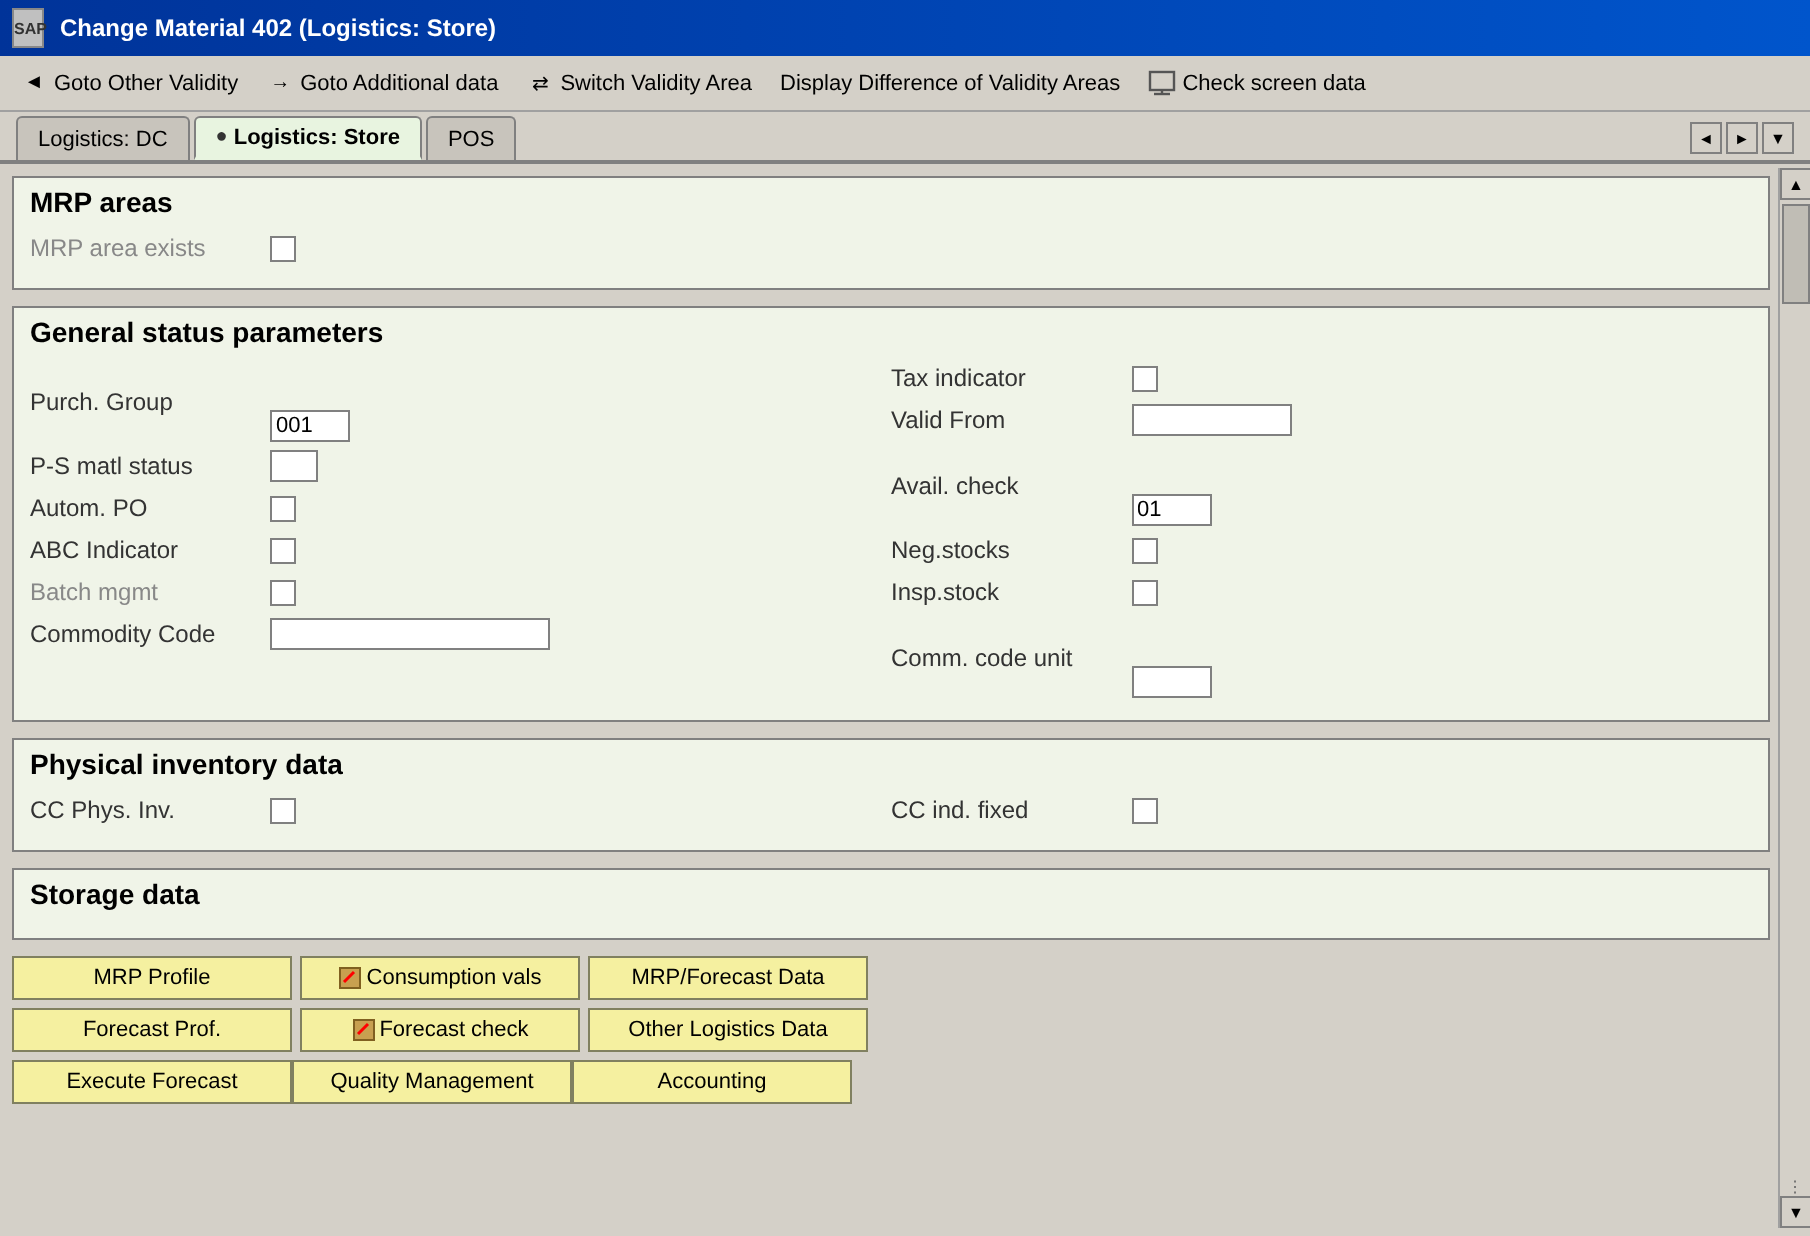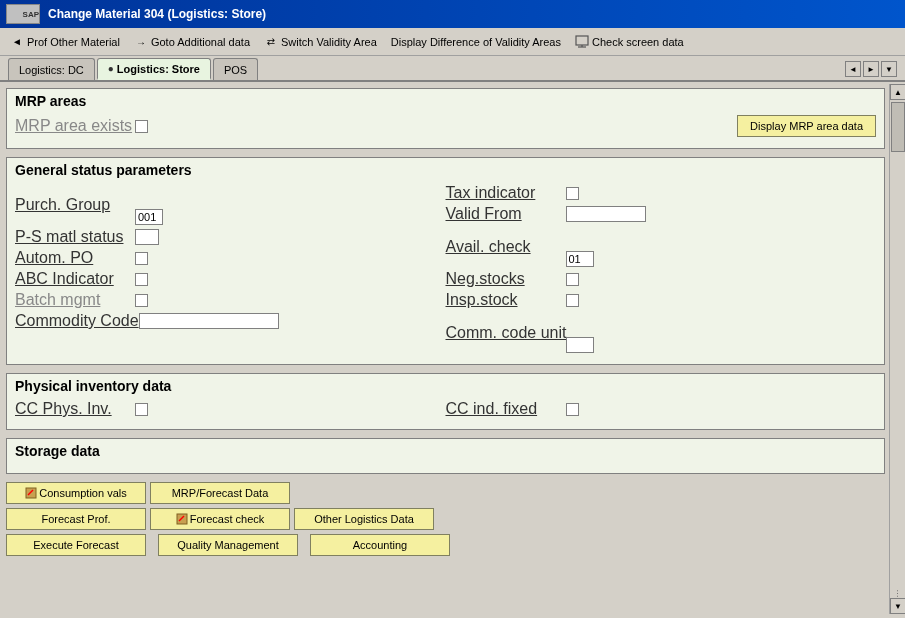--- a/index.html
+++ b/index.html
@@ -17,28 +17,28 @@
       background: linear-gradient(to right, #003399, #0055cc);
       color: white;
       height: 28px;
       display: flex;
       align-items: center;
       padding: 0 6px;
       font-size: 12px;
       font-weight: bold;
     }
     .title-bar-icon {
-      width: 34px;
+      width: 16px;
       height: 20px;
       background: #c0c0c0;
       border: 1px solid #888;
       margin-right: 8px;
       display: flex;
       align-items: center;
-      justify-content: flex-end;
+      justify-content: flex-start;
       font-size: 10px;
       color: #333;
     }
 
     
     .menu-bar {
       background: #d4d0c8;
       height: 28px;
       display: flex;
       align-items: center;
@@ -129,35 +129,34 @@
 
     
     .form-row {
       display: flex;
       align-items: center;
       margin-bottom: 3px;
       min-height: 18px;
     }
     .form-label {
       min-width: 120px;
-      font-size: 16px;
+      font-size: 12px;
       color: #333;
-      text-decoration: underline;
     }
     .form-label.gray {
       color: #888;
     }
     .form-input {
       height: 16px;
       border: 1px solid #808080;
       background: white;
       font-size: 11px;
       padding: 0 2px;
     }
-    .form-input.small { width: 28px; margin-top: 25px; }
+    .form-input.small { width: 40px; margin-top: 25px; }
     .form-input.medium { width: 80px; }
     .form-input.large { width: 140px; }
     .form-input.xsmall { width: 24px; }
     .checkbox {
       width: 13px;
       height: 13px;
       border: 1px solid #808080;
       background: white;
       cursor: pointer;
     }
@@ -208,27 +207,27 @@
   </style>
 </head>
 <body>
 
 <div class="outer-wrapper">
 
   <div class="title-bar">
     <div class="title-bar-icon">
       <span style="font-size:8px;font-weight:bold;">SAP</span>
     </div>
-    <span>Change Material 304 (Logistics: Store)</span>
+    <span>Change Material 402 (Logistics: Store)</span>
   </div>
 
   <div class="menu-bar">
     <div class="menu-item">
       <span class="menu-icon">◄</span>
-      <span>Prof Other Material</span>
+      <span>Goto Other Validity</span>
     </div>
     <div class="menu-item">
       <span class="menu-icon">→</span>
       <span>Goto Additional data</span>
     </div>
     <div class="menu-item">
       <span class="menu-icon">⇄</span>
       <span>Switch Validity Area</span>
     </div>
     <div class="menu-item">
@@ -266,23 +265,20 @@
 
   <div style="display:flex; position:relative; margin: 2px 0;">
 
     <div style="flex:1; padding: 4px 4px 4px 6px; background:#d4d0c8; height: 530px; overflow: hidden;">
 
       <div class="section">
         <div class="section-title">MRP areas</div>
         <div class="form-row">
           <div class="form-label gray">MRP area exists</div>
           <div class="checkbox"></div>
-          <div style="flex:1; display:flex; justify-content:flex-end;">
-            <button class="display-mrp-btn">Display MRP area data</button>
-          </div>
         </div>
       </div>
 
       <div class="section">
         <div class="section-title">General status parameters</div>
         <div class="two-col">
           <div class="col-left">
 
             <div class="form-row">
               <div class="form-label">Purch. Group</div>
@@ -367,20 +363,21 @@
         </div>
       </div>
 
       <div class="section">
         <div class="section-title">Storage data</div>
       </div>
 
       <div style="margin-top: 6px;">
 
         <div style="display:flex; gap:4px; margin-bottom:4px;">
+          <button class="action-btn">MRP Profile</button>
           <button class="action-btn">
             <span class="btn-icon">
               <svg width="14" height="14" viewBox="0 0 14 14">
                   <rect x="1" y="2" width="10" height="10" fill="#c8a050" stroke="#806020" stroke-width="1"></rect>
                   <line x1="3" y1="9" x2="8" y2="4" stroke="red" stroke-width="1.5"></line>
                 </svg>
             </span>
             <span>Consumption vals</span>
           </button>
           <button class="action-btn">MRP/Forecast Data</button>
@@ -393,21 +390,21 @@
               <svg width="14" height="14" viewBox="0 0 14 14">
                   <rect x="1" y="2" width="10" height="10" fill="#c8a050" stroke="#806020" stroke-width="1"></rect>
                   <line x1="3" y1="9" x2="8" y2="4" stroke="red" stroke-width="1.5"></line>
                 </svg>
             </span>
             <span>Forecast check</span>
           </button>
           <button class="action-btn">Other Logistics Data</button>
         </div>
 
-        <div style="display:flex; gap:12px; margin-bottom:20px;">
+        <div style="display:flex; gap:0; margin-bottom:20px;">
           <button class="action-btn">Execute Forecast</button>
           <button class="action-btn">Quality Management</button>
           <button class="action-btn">Accounting</button>
         </div>
       </div>
 
     </div>
 
     <div style="width:16px; background:#d4d0c8; border-left:1px solid #a0a0a0; display:flex; flex-direction:column; height:530px;">
       <div style="width:16px;height:16px;background:#d4d0c8;border:1px solid #808080;display:flex;align-items:center;justify-content:center;font-size:8px;cursor:pointer;">▲</div>

